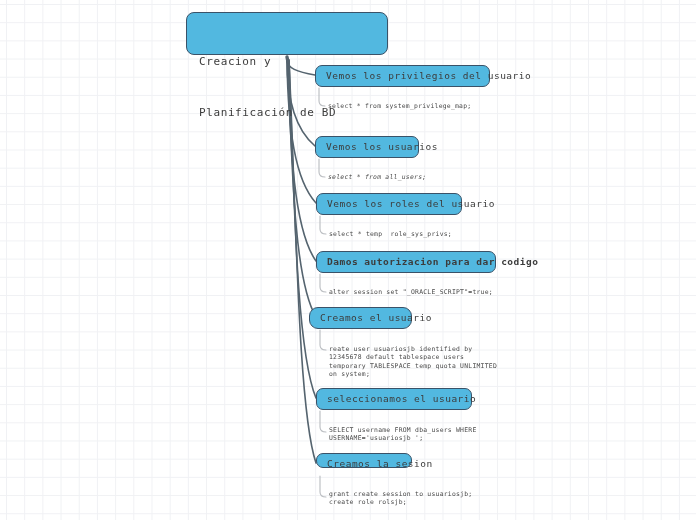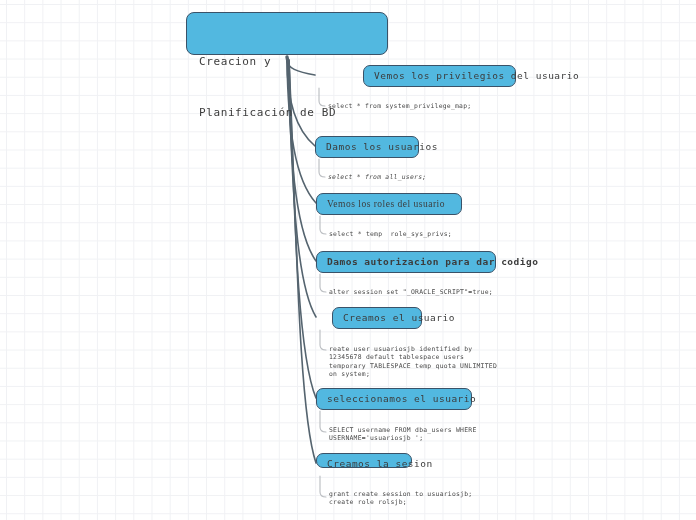--- a/index.html
+++ b/index.html
@@ -87,33 +87,33 @@
       <path d="M320,411 L320,427 C320,431 322,432 326,432"></path>
       <path d="M320,476 L320,492 C320,496 322,497 326,497"></path>
     </g>
   </svg>
 
   <div class="node root" style="left:186px; top:12px; width:202px; height:43px;">
     <div>Creacion y</div>
     <div>Planificación de BD</div>
   </div>
 
-  <div class="node" style="left:315px; top:65px; width:153px; height:22px;margin-left:48px;">Vemos los privilegios del usuario</div>
+  <div class="node" style="left:315px; top:65px; width:175px; height:22px;">Vemos los privilegios del usuario</div>
   <div class="code" style="left:328px; top:102px;">select * from system_privilege_map;</div>
 
-  <div class="node" style="left:315px; top:136px; width:104px; height:22px;">Damos los usuarios</div>
+  <div class="node" style="left:315px; top:136px; width:104px; height:22px;">Vemos los usuarios</div>
   <div class="code" style="left:328px; top:173px;font-style:italic;">select * from all_users;</div>
 
-  <div class="node" style="left:316px; top:193px; width:146px; height:22px;font-family:Liberation Serif, serif;">Vemos los roles del usuario</div>
+  <div class="node" style="left:316px; top:193px; width:146px; height:22px;">Vemos los roles del usuario</div>
   <div class="code" style="left:329px; top:230px;">select * temp  role_sys_privs;</div>
 
   <div class="node" style="left:316px; top:251px; width:180px; height:22px;font-weight:bold;">Damos autorizacion para dar codigo</div>
   <div class="code" style="left:329px; top:288px;">alter session set "_ORACLE_SCRIPT"=true;</div>
 
-  <div class="node" style="left:332px; top:307px; width:90px; height:22px;">Creamos el usuario</div>
+  <div class="node" style="left:309px; top:307px; width:103px; height:22px;border-radius:9px;">Creamos el usuario</div>
   <div class="code" style="left:329px; top:345px;">reate user usuariosjb identified by
 12345678 default tablespace users
 temporary TABLESPACE temp quota UNLIMITED
 on system;</div>
 
   <div class="node" style="left:316px; top:388px; width:156px; height:22px;">seleccionamos el usuario</div>
   <div class="code" style="left:329px; top:426px;">SELECT username FROM dba_users WHERE
 USERNAME='usuariosjb ';</div>
 
   <div class="node" style="left:316px; top:453px; width:96px; height:15px;">Creamos la sesion</div>

